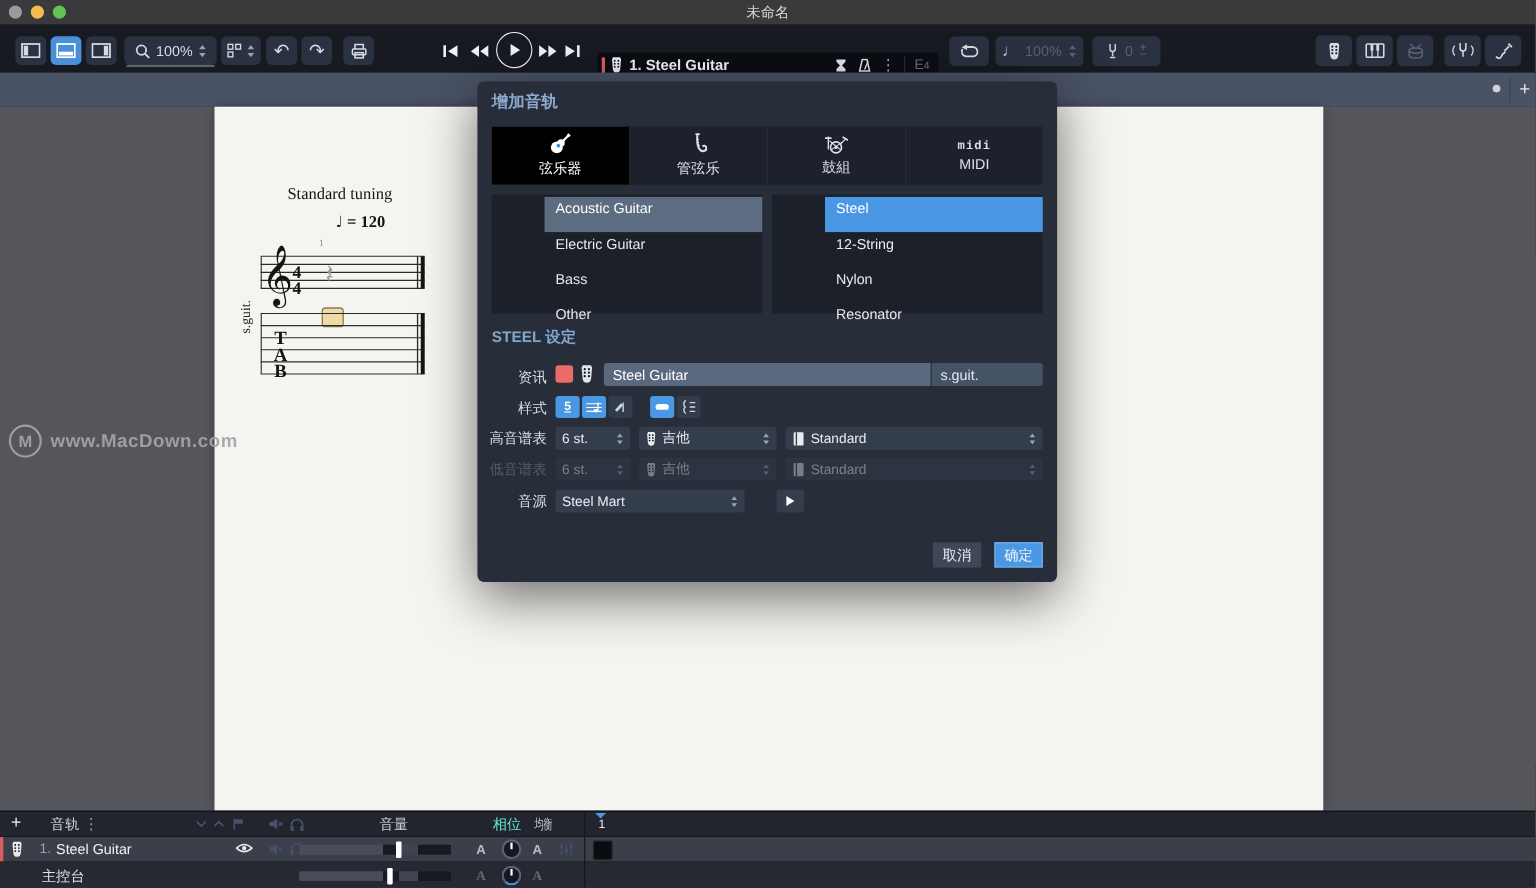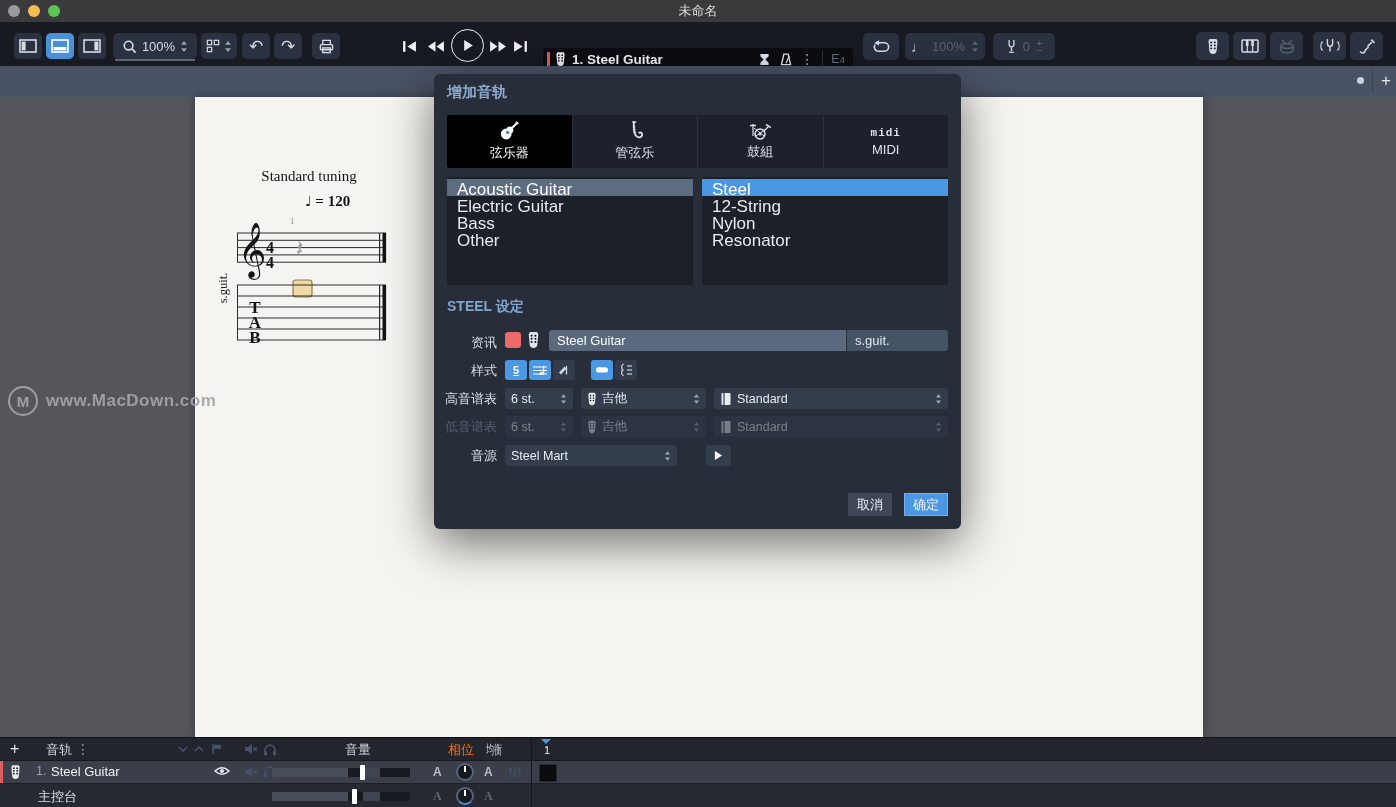--- a/index.html
+++ b/index.html
@@ -57,21 +57,21 @@
           border-radius:6px;box-shadow:0 14px 48px rgba(0,0,0,.55);z-index:40;color:#dde2ea;}
   .dlg-title{position:absolute;left:13px;top:9px;font-size:15px;font-weight:bold;color:#8ba9cc;}
   .dtabs{position:absolute;left:13px;top:41px;width:501px;height:53px;display:flex;
          border-radius:2px;overflow:hidden;}
   .dtab{flex:1;display:flex;flex-direction:column;align-items:center;justify-content:center;gap:3px;
         background:#1c212c;border-right:1px solid #2a3240;color:#dbe1e9;font-size:13px;}
   .dtab:last-child{border-right:none;}
   .dtab.sel{background:#000000;color:#fff;font-family:Liberation Serif, serif;}
   .miditxt{font-size:11px;font-weight:bold;letter-spacing:1px;font-family:"Liberation Mono","DejaVu Sans Mono",monospace;}
   .lst{position:absolute;background:#1b2029;border-radius:2px;padding-top:2px;}
-  .li{height:17px;line-height:22px;padding-left:10px;font-size:17px;color:#e7eaef;}
+  .li{height:32px;line-height:22px;padding-left:10px;font-size:13px;color:#e7eaef;margin-left:48px;}
   .li.sel-slate{background:#5d6c80;color:#fff;}
   .li.sel-blue{background:#4a97e3;color:#fff;}
   .sect{position:absolute;left:13px;top:224px;font-size:14px;font-weight:bold;color:#7fa6cd;}
   .flabel{position:absolute;left:0;width:63px;text-align:right;font-size:13px;color:#d9dee6;}
   .flabel.dim{color:#525c6c;}
   .dd{position:absolute;height:21px;background:#343d4c;border-radius:3px;display:flex;
       align-items:center;gap:5px;padding:0 6px;color:#e9edf2;font-size:12.5px;box-sizing:border-box;}
   .dd .grow{flex:1;white-space:nowrap;overflow:hidden;}
   .row-dis{opacity:.42;}
   .stybtn{position:absolute;width:22px;height:20px;border-radius:3px;background:#333c4b;display:flex;
@@ -741,21 +741,21 @@
           <svg width="14" height="12">
             <use href="#s-mute"></use>
           </svg>
         </span>
       <span class="abs" style="left:263px;top:5px;color:#46536b;">
           <svg width="14" height="13">
             <use href="#s-phones"></use>
           </svg>
         </span>
       <span class="abs" style="left:345px;top:3px;color:#ccd2da;">音量</span>
-      <span class="abs" style="left:448px;top:3px;color:#f97316;">相位</span>
+      <span class="abs" style="left:448px;top:3px;color:#5eead4;">相位</span>
       <span class="abs sqz" style="left:486px;top:3px;color:#ccd2da;">均衡</span>
       <span class="mtri"></span>
       <span class="abs" style="left:544px;top:6px;font-size:11px;color:#e5e9ef;">1</span>
     </div>
 
     <div class="mx-track">
       <span class="abs" style="left:0;top:0;width:3px;height:22px;background:#d95f5f;"></span>
       <span class="abs" style="left:10px;top:3px;color:#e8ecf2;">
           <svg width="11" height="16">
             <use href="#s-ghead"></use>

